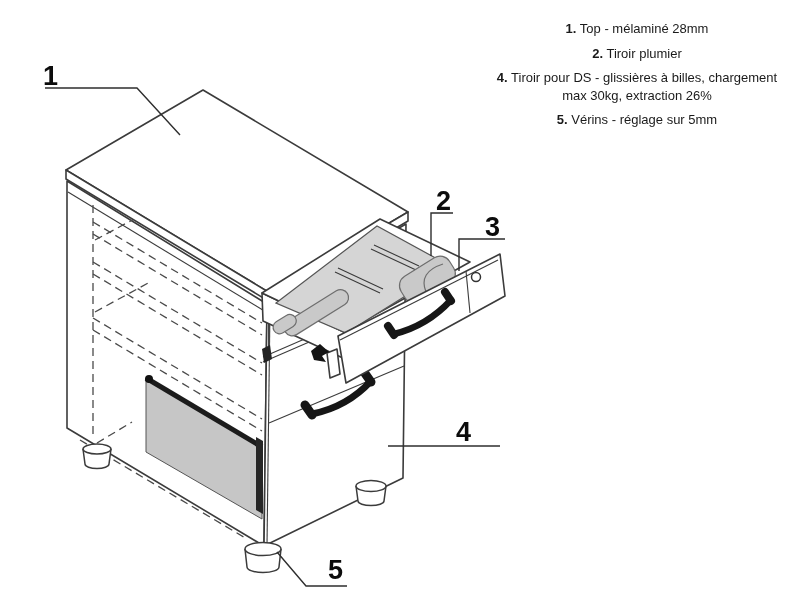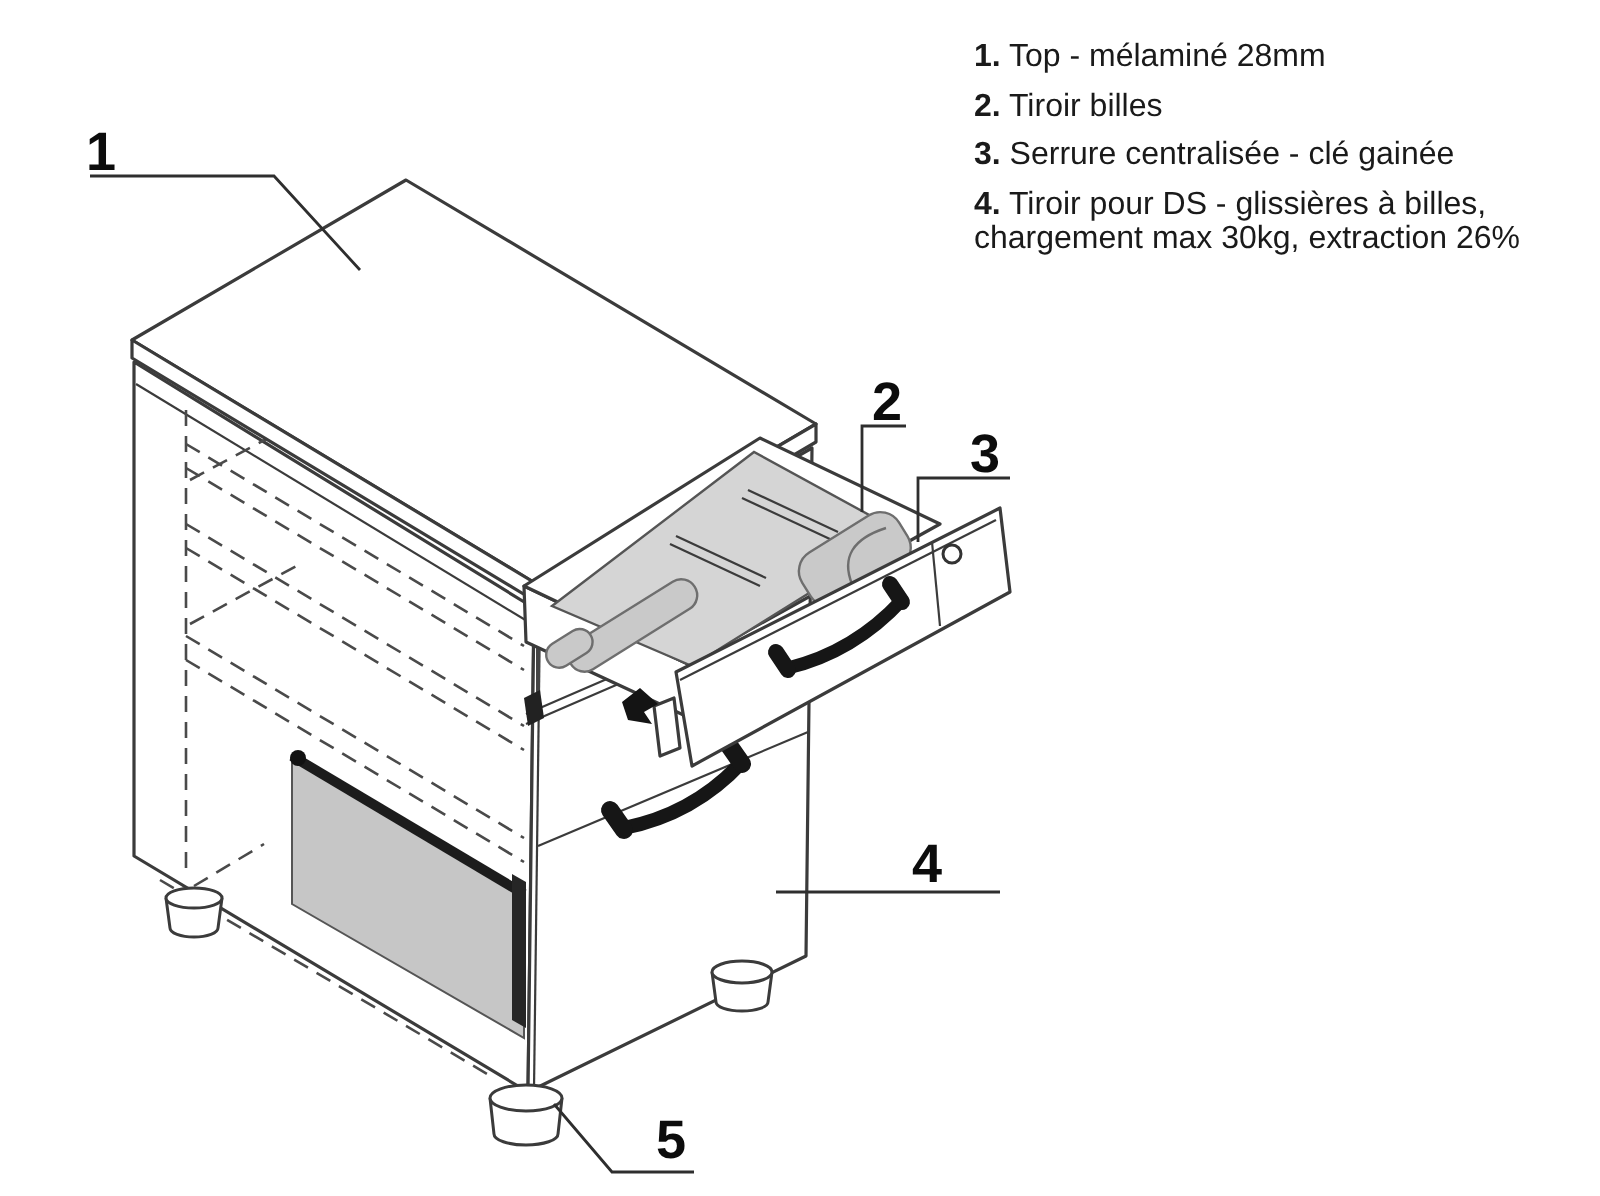--- a/index.html
+++ b/index.html
@@ -3,21 +3,21 @@
 <meta charset="utf-8">
 <style>
   html,body { margin:0; padding:0; background:#ffffff; }
   .stage {
     position:relative; width:800px; height:598px; background:#ffffff;
     font-family:"Liberation Sans", sans-serif; overflow:hidden;
   }
   .diagram-svg { position:absolute; left:0; top:0; }
   .legend {
     position:absolute; left:487px; top:20px; width:300px;
-    color:#1a1a1a; font-size:16px; line-height:17.5px;
+    color:#1a1a1a; font-size:13px; line-height:17.5px;text-align:center;
   }
   .legend-item { margin:0 0 7px 0; }
   .legend-item b { font-weight:bold; }
   .callout-digit {
     font-family:"Liberation Sans", sans-serif;
     font-weight:bold; font-size:27px; fill:#0c0c0c;
   }
   svg .lnt  { stroke:#3b3b3b; stroke-width:1.1; fill:none; }
   svg .face { fill:#ffffff; stroke:#3b3b3b; stroke-width:1.6; stroke-linejoin:round; }
   svg .dash { stroke:#4a4a4a; stroke-width:1.3; fill:none; stroke-dasharray:8 5; }
@@ -141,18 +141,18 @@
       <text class="callout-digit" x="43" y="85">1</text>
       <text class="callout-digit" x="436" y="210">2</text>
       <text class="callout-digit" x="485" y="236">3</text>
       <text class="callout-digit" x="456" y="441">4</text>
       <text class="callout-digit" x="328" y="579">5</text>
     </g>
   </svg>
 
   <div class="legend">
     <div class="legend-item"><b>1.</b> <span>Top - mélaminé 28mm</span></div>
-    <div class="legend-item"><b>2.</b> <span>Tiroir billes</span></div>
-    <div class="legend-item"><b>3.</b> <span>Serrure centralisée - clé gainée</span></div>
+    <div class="legend-item"><b>2.</b> <span>Tiroir plumier</span></div>
     <div class="legend-item"><b>4.</b> <span>Tiroir pour DS - glissières à billes, chargement max 30kg, extraction 26%</span></div>
+    <div class="legend-item"><b>5.</b> <span>Vérins - réglage sur 5mm</span></div>
   </div>
 
 </div>
 
 </body></html>

